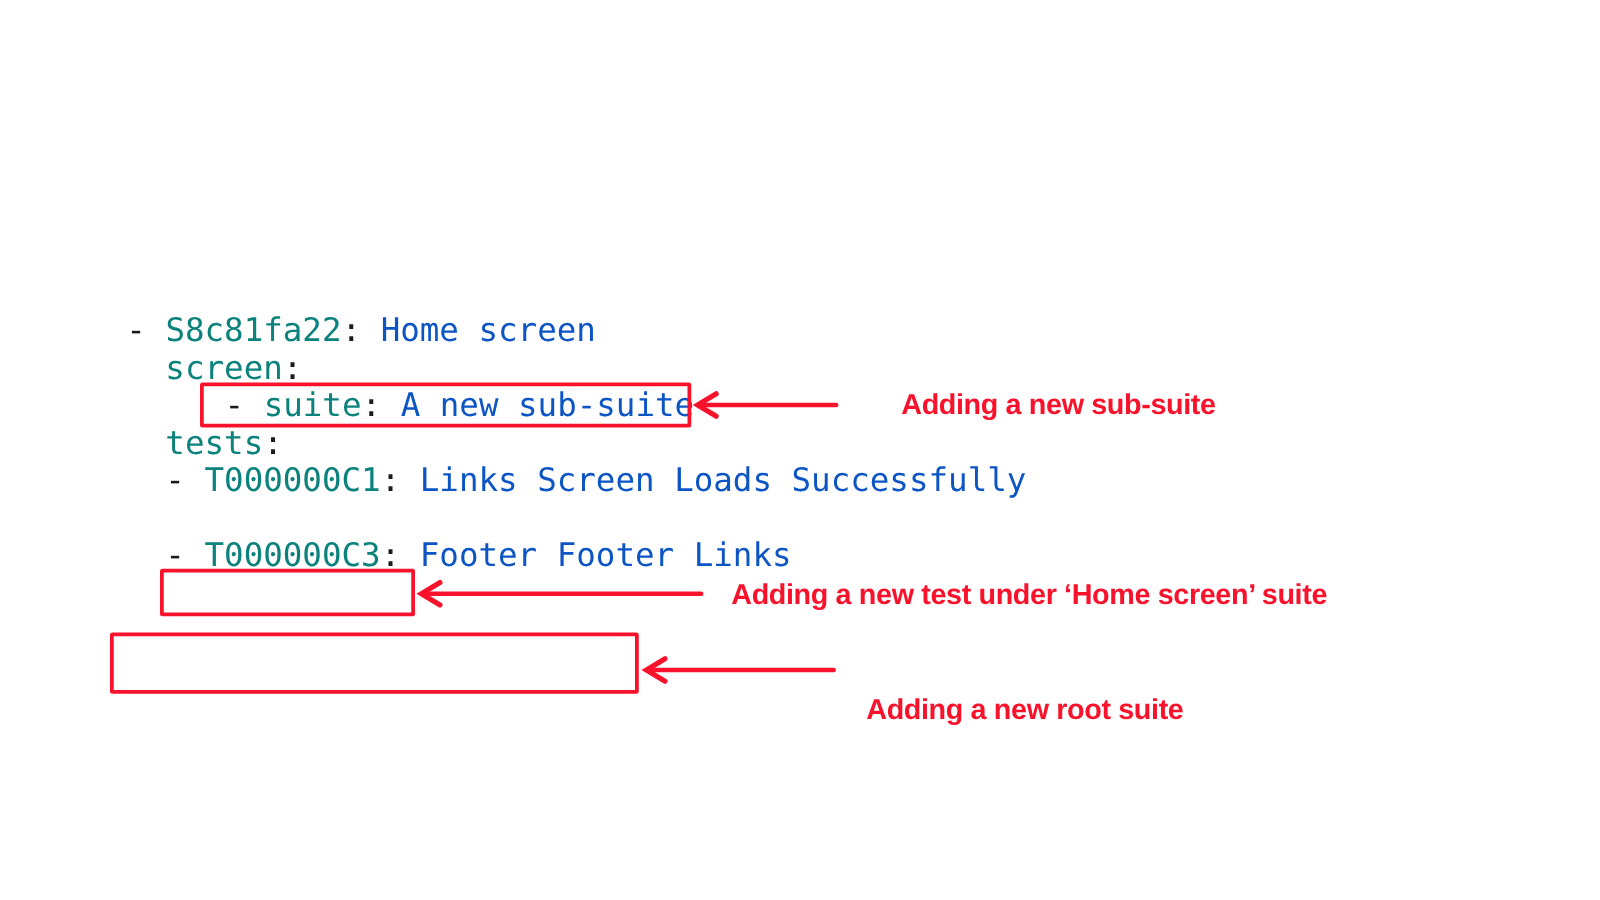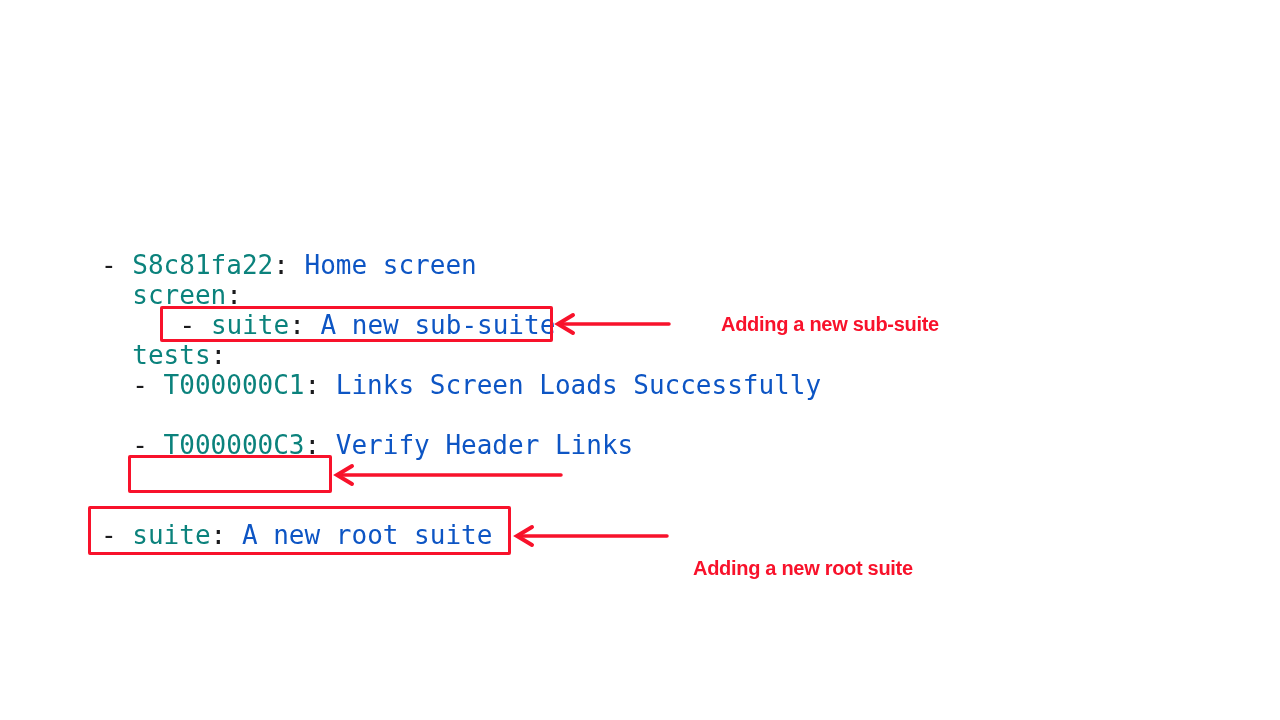--- a/index.html
+++ b/index.html
@@ -38,48 +38,48 @@
     left: 0;
     top: 0;
     pointer-events: none;
   }
   .ann-label {
     position: absolute;
     transform: translateY(-50%);
     color: var(--accent-color);
     font-family: "Liberation Sans", sans-serif;
     font-weight: bold;
-    font-size: 20px;
+    font-size: 23px;
     letter-spacing: -0.3px;
     white-space: nowrap;
   }
 </style>
 </head>
 <body>
 
 <div class="canvas" id="canvas">
     <div class="code-line" style="left: 101px; top: 250px;"><span class="tok-punct">- </span><span class="tok-key">S8c81fa22</span><span class="tok-punct">: </span><span class="tok-value">Home screen</span></div>
     <div class="code-line" style="left: 132.304px; top: 280px;"><span class="tok-key">screen</span><span class="tok-punct">:</span></div>
     <div class="code-line" style="left: 163.608px; top: 310px; margin-left: 16px;"><span class="tok-punct">- </span><span class="tok-key">suite</span><span class="tok-punct">: </span><span class="tok-value">A new sub-suite</span></div>
     <div class="code-line" style="left: 132.304px; top: 340px;"><span class="tok-key">tests</span><span class="tok-punct">:</span></div>
     <div class="code-line" style="left: 132.304px; top: 370px;"><span class="tok-punct">- </span><span class="tok-key">T000000C1</span><span class="tok-punct">: </span><span class="tok-value">Links Screen Loads Successfully</span></div>
-    <div class="code-line" style="left: 132.304px; top: 430px;"><span class="tok-punct">- </span><span class="tok-key">T000000C3</span><span class="tok-punct">: </span><span class="tok-value">Verify Header Links</span></div>
-    <div class="code-line" style="left: 101px; top: 520px;"><span class="tok-punct">- </span><span class="tok-key">suite</span><span class="tok-punct">: </span><span class="tok-value">A new root suite</span></div>
+    <div class="code-line" style="left: 132.304px; top: 430px;"><span class="tok-punct">- </span><span class="tok-key">T000000C3</span><span class="tok-punct">: </span><span class="tok-value">Footer Footer Links</span></div>
     <svg width="1280" height="720" class="arrow-layer">
       <g fill="none" stroke="#f8122b" stroke-linecap="round">
         <path d="M 669 324 H 562" stroke-width="3.5"></path>
         <path d="M 573 315 L 558 324 L 573 333" stroke-width="4"></path>
       </g>
       <g fill="none" stroke="#f8122b" stroke-linecap="round">
         <path d="M 561 475 H 341" stroke-width="3.5"></path>
         <path d="M 352 466 L 337 475 L 352 484" stroke-width="4"></path>
       </g>
       <g fill="none" stroke="#f8122b" stroke-linecap="round">
         <path d="M 667 536 H 521" stroke-width="3.5"></path>
         <path d="M 532 527 L 517 536 L 532 545" stroke-width="4"></path>
       </g>
     </svg>
     <div class="highlight-box" style="left: 160px; top: 306px; width: 393px; height: 36px;"></div>
     <div class="ann-label" style="left: 721px; top: 324px;">Adding a new sub-suite</div>
     <div class="highlight-box" style="left: 128px; top: 455px; width: 204px; height: 38px;"></div>
+    <div class="ann-label" style="left: 585px; top: 476px;">Adding a new test under ‘Home screen’ suite</div>
     <div class="highlight-box" style="left: 88px; top: 506px; width: 423px; height: 49px;"></div>
     <div class="ann-label" style="left: 693px; top: 568px;">Adding a new root suite</div>
   </div>
 
 </body></html>

